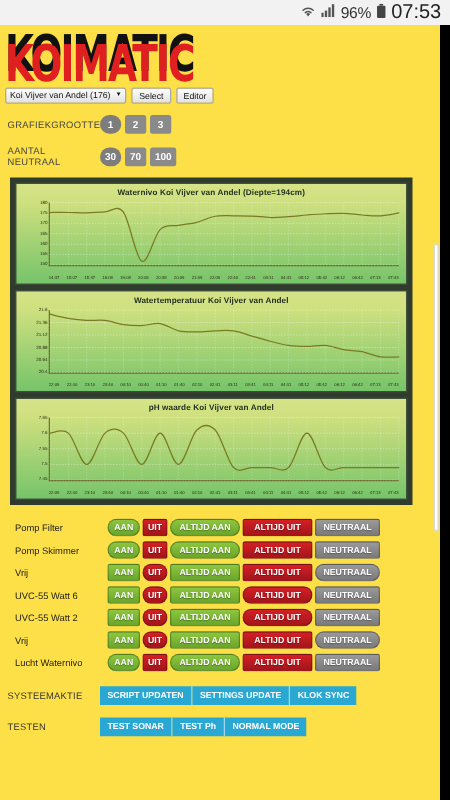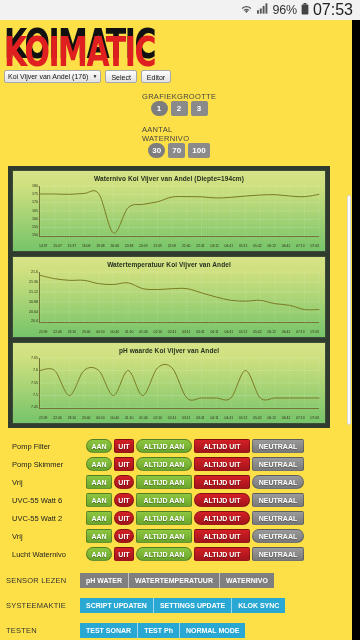--- a/index.html
+++ b/index.html
@@ -78,21 +78,20 @@
     font-size: 7px; color: #111;
     background: linear-gradient(#fdfdfd,#e2e2e2);
     border: 1px solid #a9a9a9; border-radius: 2px;
     padding: 2px 5px; height: 13px; line-height: 9px;
   }
 
   
   .optrow {
     display: flex; align-items: center;
     margin: 9px 0 0 6px;
-    flex-direction: column;
   }
   .optlabel {
     font-size: 7.5px; color: #444; letter-spacing: .3px;
     width: 74px;
   }
   .pill-group { display: flex; gap: 3px; }
   .pill {
     background: #8a8a8a; color: #fff;
     font-size: 8px; font-weight: bold;
     min-width: 17px; height: 15px;
@@ -226,21 +225,21 @@
   <div class="optrow">
     <div class="optlabel">GRAFIEKGROOTTE</div>
     <div class="pill-group">
       <div class="pill round">1</div>
       <div class="pill">2</div>
       <div class="pill">3</div>
     </div>
   </div>
 
   <div class="optrow">
-    <div class="optlabel">AANTAL WATERNIVO</div>
+    <div class="optlabel">AANTAL NEUTRAAL</div>
     <div class="pill-group">
       <div class="pill round">30</div>
       <div class="pill">70</div>
       <div class="pill">100</div>
     </div>
   </div>
 
   <div class="charts">
 
     <div class="chart">
@@ -506,28 +505,20 @@
         <div class="cbtns">
           <div class="cbtn w-aan green rnd">AAN</div>
           <div class="cbtn w-uit red sq">UIT</div>
           <div class="cbtn w-altaan green rnd">ALTIJD AAN</div>
           <div class="cbtn w-altuit red sq">ALTIJD UIT</div>
           <div class="cbtn w-neu grey sq">NEUTRAAL</div>
         </div>
       </div>
     </div>
 
-  <div class="arow">
-    <div class="alabel">SENSOR LEZEN</div>
-    <div class="abtns">
-      <div class="abtn ag">pH WATER</div>
-      <div class="abtn ag">WATERTEMPERATUUR</div>
-      <div class="abtn ag">WATERNIVO</div>
-    </div>
-  </div>
 
   <div class="arow">
     <div class="alabel">SYSTEEMAKTIE</div>
     <div class="abtns">
       <div class="abtn ab">SCRIPT UPDATEN</div>
       <div class="abtn ab">SETTINGS UPDATE</div>
       <div class="abtn ab">KLOK SYNC</div>
     </div>
   </div>
 

